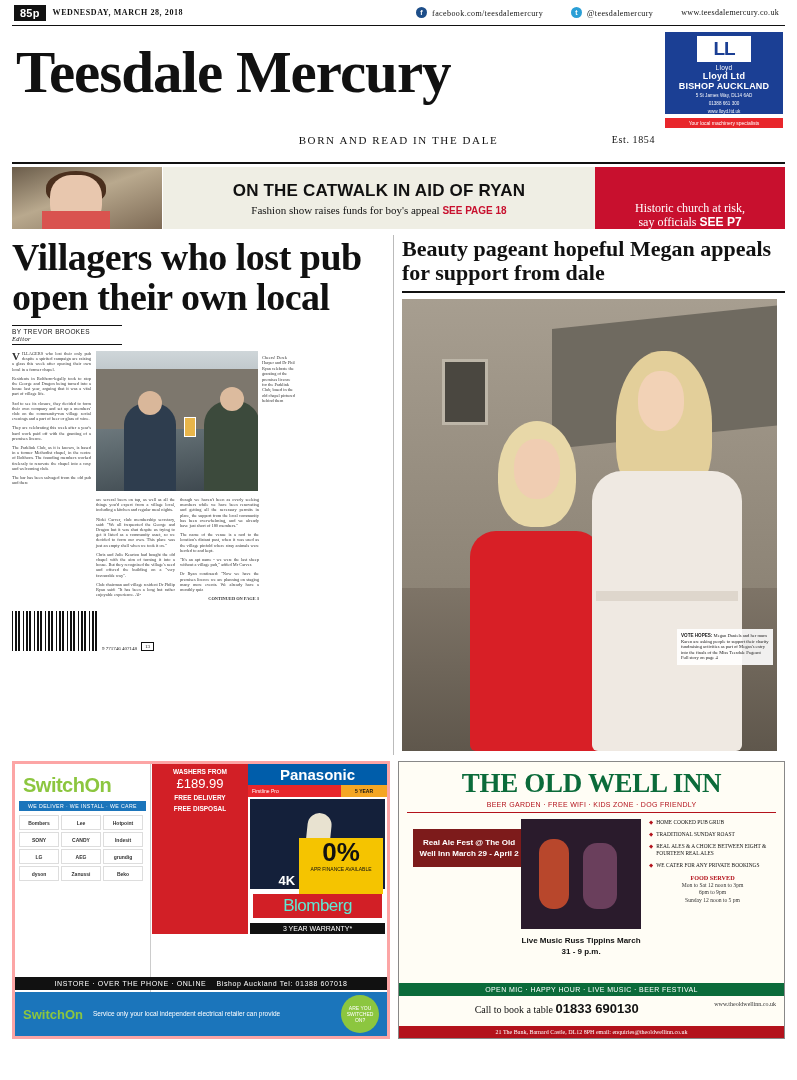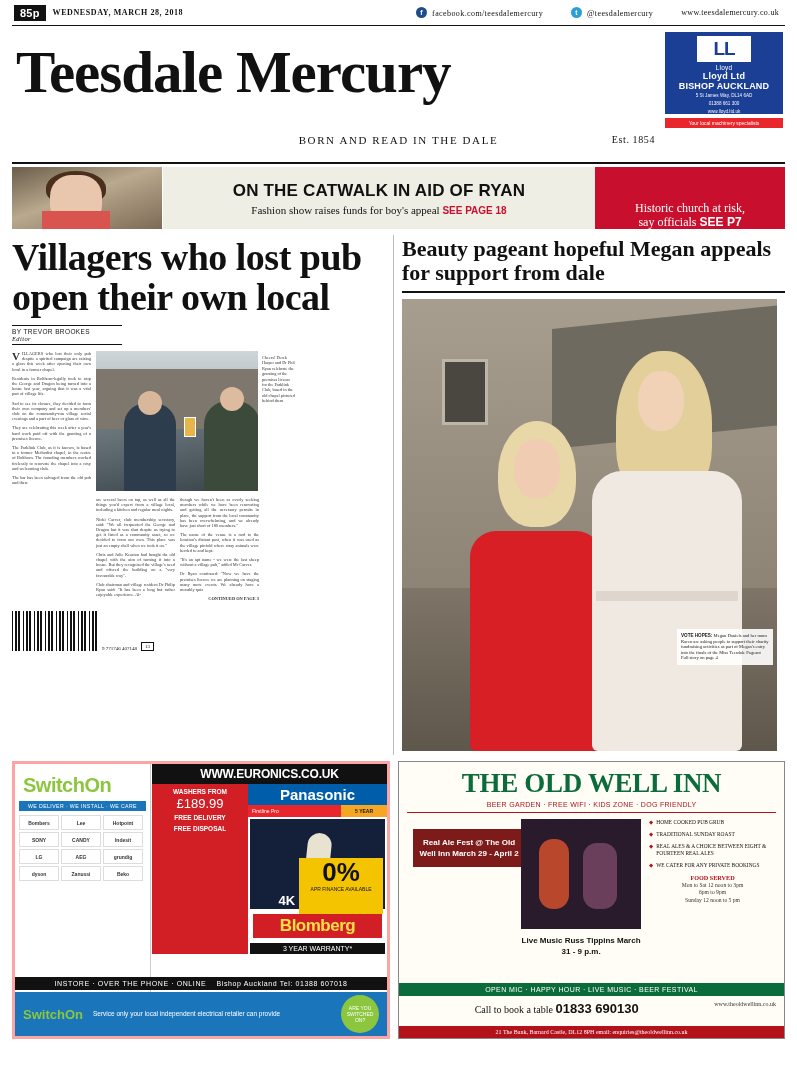--- a/index.html
+++ b/index.html
@@ -119,21 +119,21 @@
   .euro .washers .t { font-size:6.5px; font-weight:bold; line-height:8px; }
   .euro .washers .p { font-size:13px; font-weight:normal; }
   .euro .washers .f { font-size:6.5px; font-weight:bold; margin-top:3px; line-height:8px; }
   .euro .pan { flex:1; }
   .euro .pan .pn { background:#005daa; color:#fff; font-family:"Liberation Sans",sans-serif; font-weight:bold; font-size:15px; text-align:center; padding:2px 0; }
   .euro .pan .tags { display:flex; font-size:5px; font-family:"Liberation Sans",sans-serif; }
   .euro .pan .tags .a { background:#e8262b; color:#fff; padding:3px 4px; flex:1; }
   .euro .pan .tags .b { background:#f5a623; color:#111; padding:3px 4px; width:46px; text-align:center; font-weight:bold; }
   .tvbox { height:90px; background:#14203a; margin:2px; position:relative; overflow:hidden; }
   .tvbox .dancer { position:absolute; left:50%; top:14px; width:24px; height:54px; background:#e8e2d0; transform:translateX(-50%) rotate(6deg); border-radius:12px; }
-  .blom { background:#d21f26; color:#fde047; font-family:"Liberation Sans",sans-serif; font-weight:bold; font-size:17px; text-align:center; padding:2px 0; margin:5px; letter-spacing:-.5px; }
+  .blom { background:#d21f26; color:#5eead4; font-family:"Liberation Sans",sans-serif; font-weight:normal; font-size:17px; text-align:center; padding:2px 0; margin:5px; letter-spacing:-.5px; }
   .warr { background:#111; color:#fff; font-family:"Liberation Sans",sans-serif; font-size:7px; text-align:center; padding:2px 0; margin:0 2px; }
   .fourk { position:absolute; right:92px; bottom:46px; color:#fff; font-family:"Liberation Sans",sans-serif; font-weight:bold; font-size:13px; }
   .apr { position:absolute; right:4px; bottom:40px; width:84px; height:56px; background:#f5c400; color:#111; font-family:"Liberation Sans",sans-serif; text-align:center; }
   .apr .big { font-size:26px; font-weight:bold; line-height:28px; }
   .instore { position:absolute; left:0; right:0; bottom:46px; background:#111; color:#fff; font-family:"Liberation Sans",sans-serif; font-size:7px; text-align:center; padding:3px 0; letter-spacing:.6px; }
   .botbar { position:absolute; left:0; right:0; bottom:0; height:44px; background:#1b75bb; color:#fff; display:flex; align-items:center; padding:0 8px; }
   .botbar .lg { font-family:"Liberation Sans",sans-serif; font-weight:bold; font-size:13px; }
   .botbar .lg span { color:#8cc63f; }
   .botbar .txt { font-size:6.5px; margin-left:10px; line-height:8px; font-family:"Liberation Sans",sans-serif; }
   .botbar .circ { margin-left:auto; width:38px; height:38px; border-radius:50%; background:#8cc63f; color:#fff; font-size:5px; display:flex; align-items:center; justify-content:center; text-align:center; font-family:"Liberation Sans",sans-serif; }
@@ -322,21 +322,20 @@
           <div>LG</div>
           <div>AEG</div>
           <div>grundig</div>
           <div>dyson</div>
           <div>Zanussi</div>
           <div>Beko</div>
         </div>
       </div>
 
       <div class="euro">
-        <div class="url">WWW.EURONICS.CO.UK</div>
         <div class="row">
           <div class="washers">
             <div class="t">WASHERS FROM</div>
             <div class="p">£189.99</div>
             <div class="f">FREE DELIVERY</div>
             <div class="f">FREE DISPOSAL</div>
           </div>
           <div class="pan">
             <div class="pn">Panasonic</div>
             <div class="tags">

